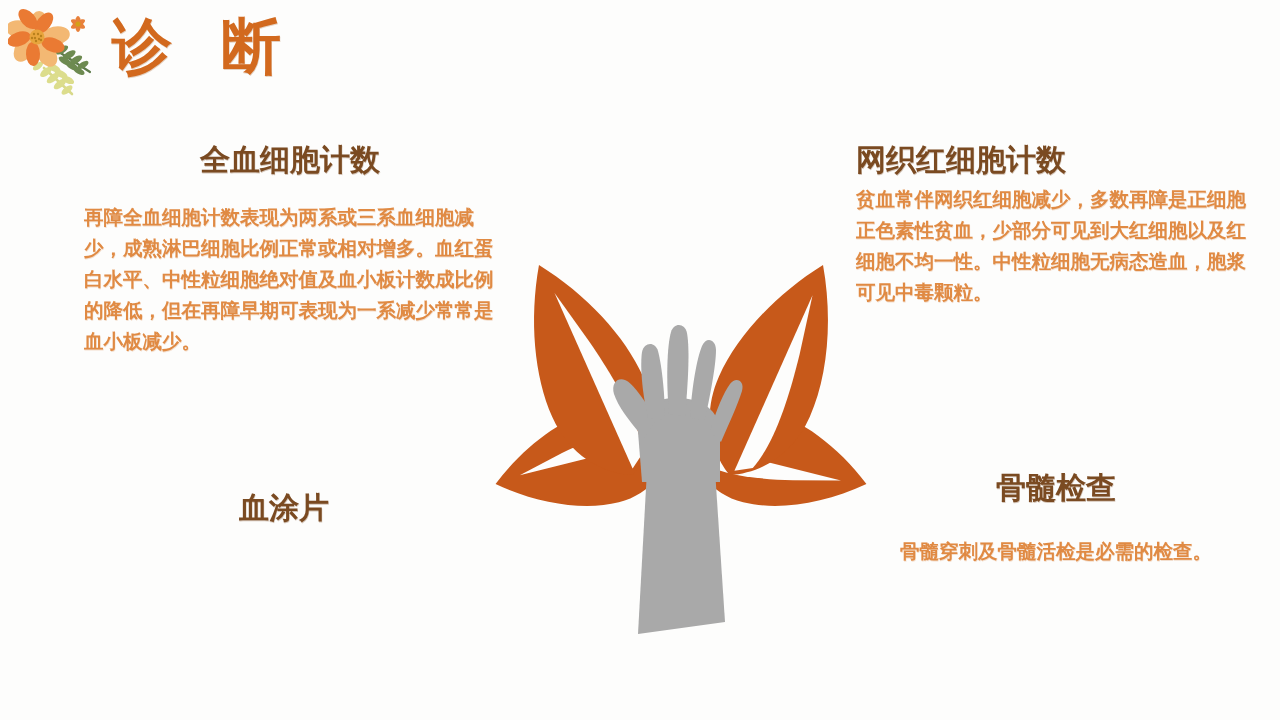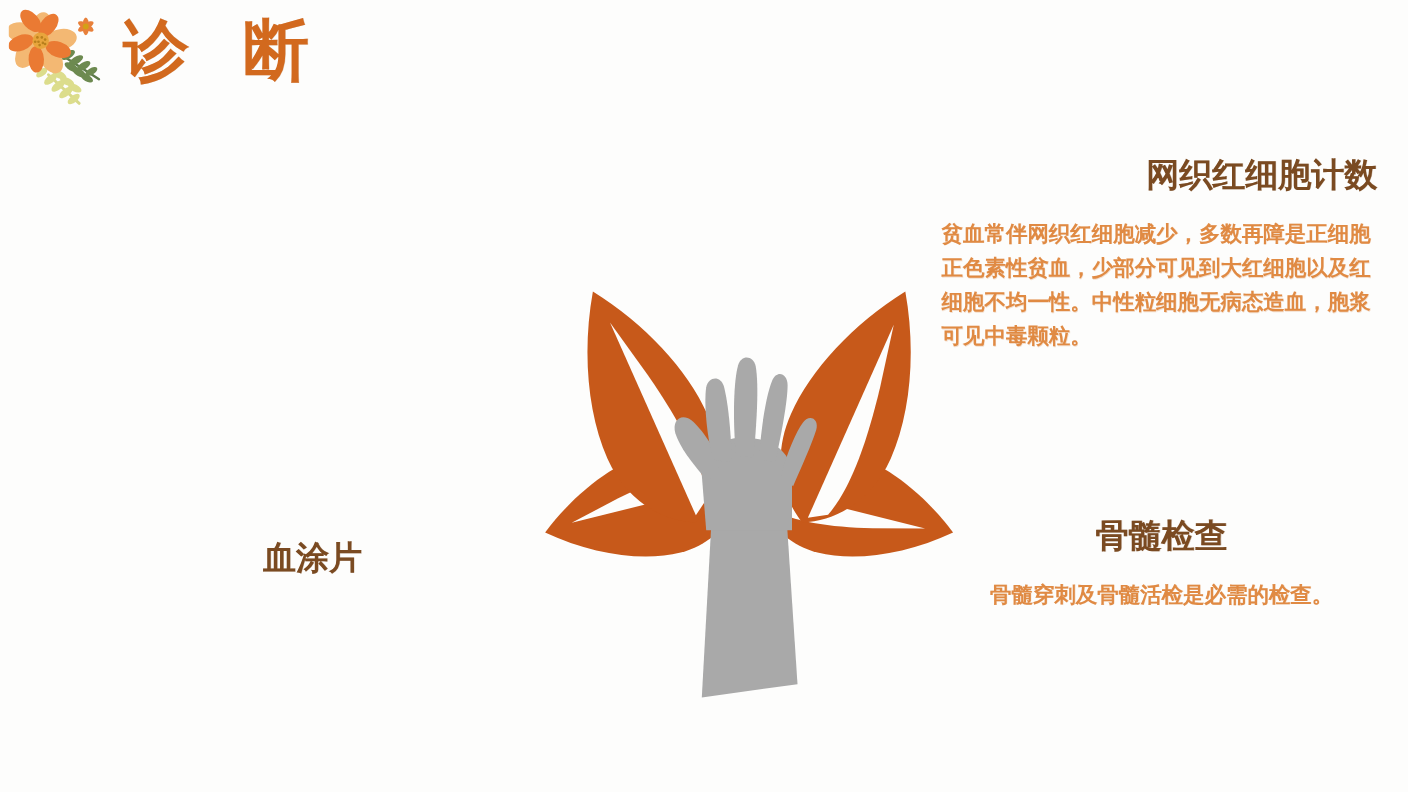--- a/index.html
+++ b/index.html
@@ -73,31 +73,31 @@
     text-shadow: 0.5px 0.5px 0 rgba(210,120,50,0.22);
   }
 
   
   #block-cbc { left: 84px; top: 140px; width: 412px; }
   #block-cbc .block-heading { text-align: center; margin-bottom: 22px; }
   #block-cbc .block-body { text-align: left; }
 
   
   #block-retic { left: 856px; top: 140px; width: 396px; }
-  #block-retic .block-heading { text-align: right; margin-bottom: 17px; }
+  #block-retic .block-heading { text-align: left; margin-bottom: 4px; }
   #block-retic .block-body { text-align: left; }
 
   
   #block-smear { left: 64px; top: 488px; width: 440px; }
   #block-smear .block-heading { text-align: center; margin-bottom: 38px; }
   #block-smear .block-body { text-align: center; }
 
   
   #block-marrow { left: 836px; top: 468px; width: 440px; }
-  #block-marrow .block-heading { text-align: center; margin-bottom: 17px; }
+  #block-marrow .block-heading { text-align: center; margin-bottom: 28px; }
   #block-marrow .block-body { text-align: center; }
 </style>
 </head>
 <body>
 
 <div id="slide">
 
   <div class="header-ornament">
     <svg viewBox="0 0 96 92" width="96" height="92" xmlns="http://www.w3.org/2000/svg">
 
@@ -238,20 +238,24 @@
                  C 336,196 330,226 325,250 Z"></path>
 
         <path d="M 330,262
                  C 336,240 344,222 350,214
                  C 356,206 365,211 362,221
                  C 358,234 348,256 341,272 Z"></path>
       </g>
     </svg>
   </div>
 
+  <div class="block" id="block-cbc">
+    <div class="block-heading">全血细胞计数</div>
+    <div class="block-body">再障全血细胞计数表现为两系或三系血细胞减少，成熟淋巴细胞比例正常或相对增多。血红蛋白水平、中性粒细胞绝对值及血小板计数成比例的降低，但在再障早期可表现为一系减少常常是血小板减少。</div>
+  </div>
 
   <div class="block" id="block-retic">
     <div class="block-heading">网织红细胞计数</div>
     <div class="block-body">贫血常伴网织红细胞减少，多数再障是正细胞正色素性贫血，少部分可见到大红细胞以及红细胞不均一性。中性粒细胞无病态造血，胞浆可见中毒颗粒。</div>
   </div>
 
   <div class="block" id="block-smear">
     <div class="block-heading">血涂片</div>
   </div>
 

